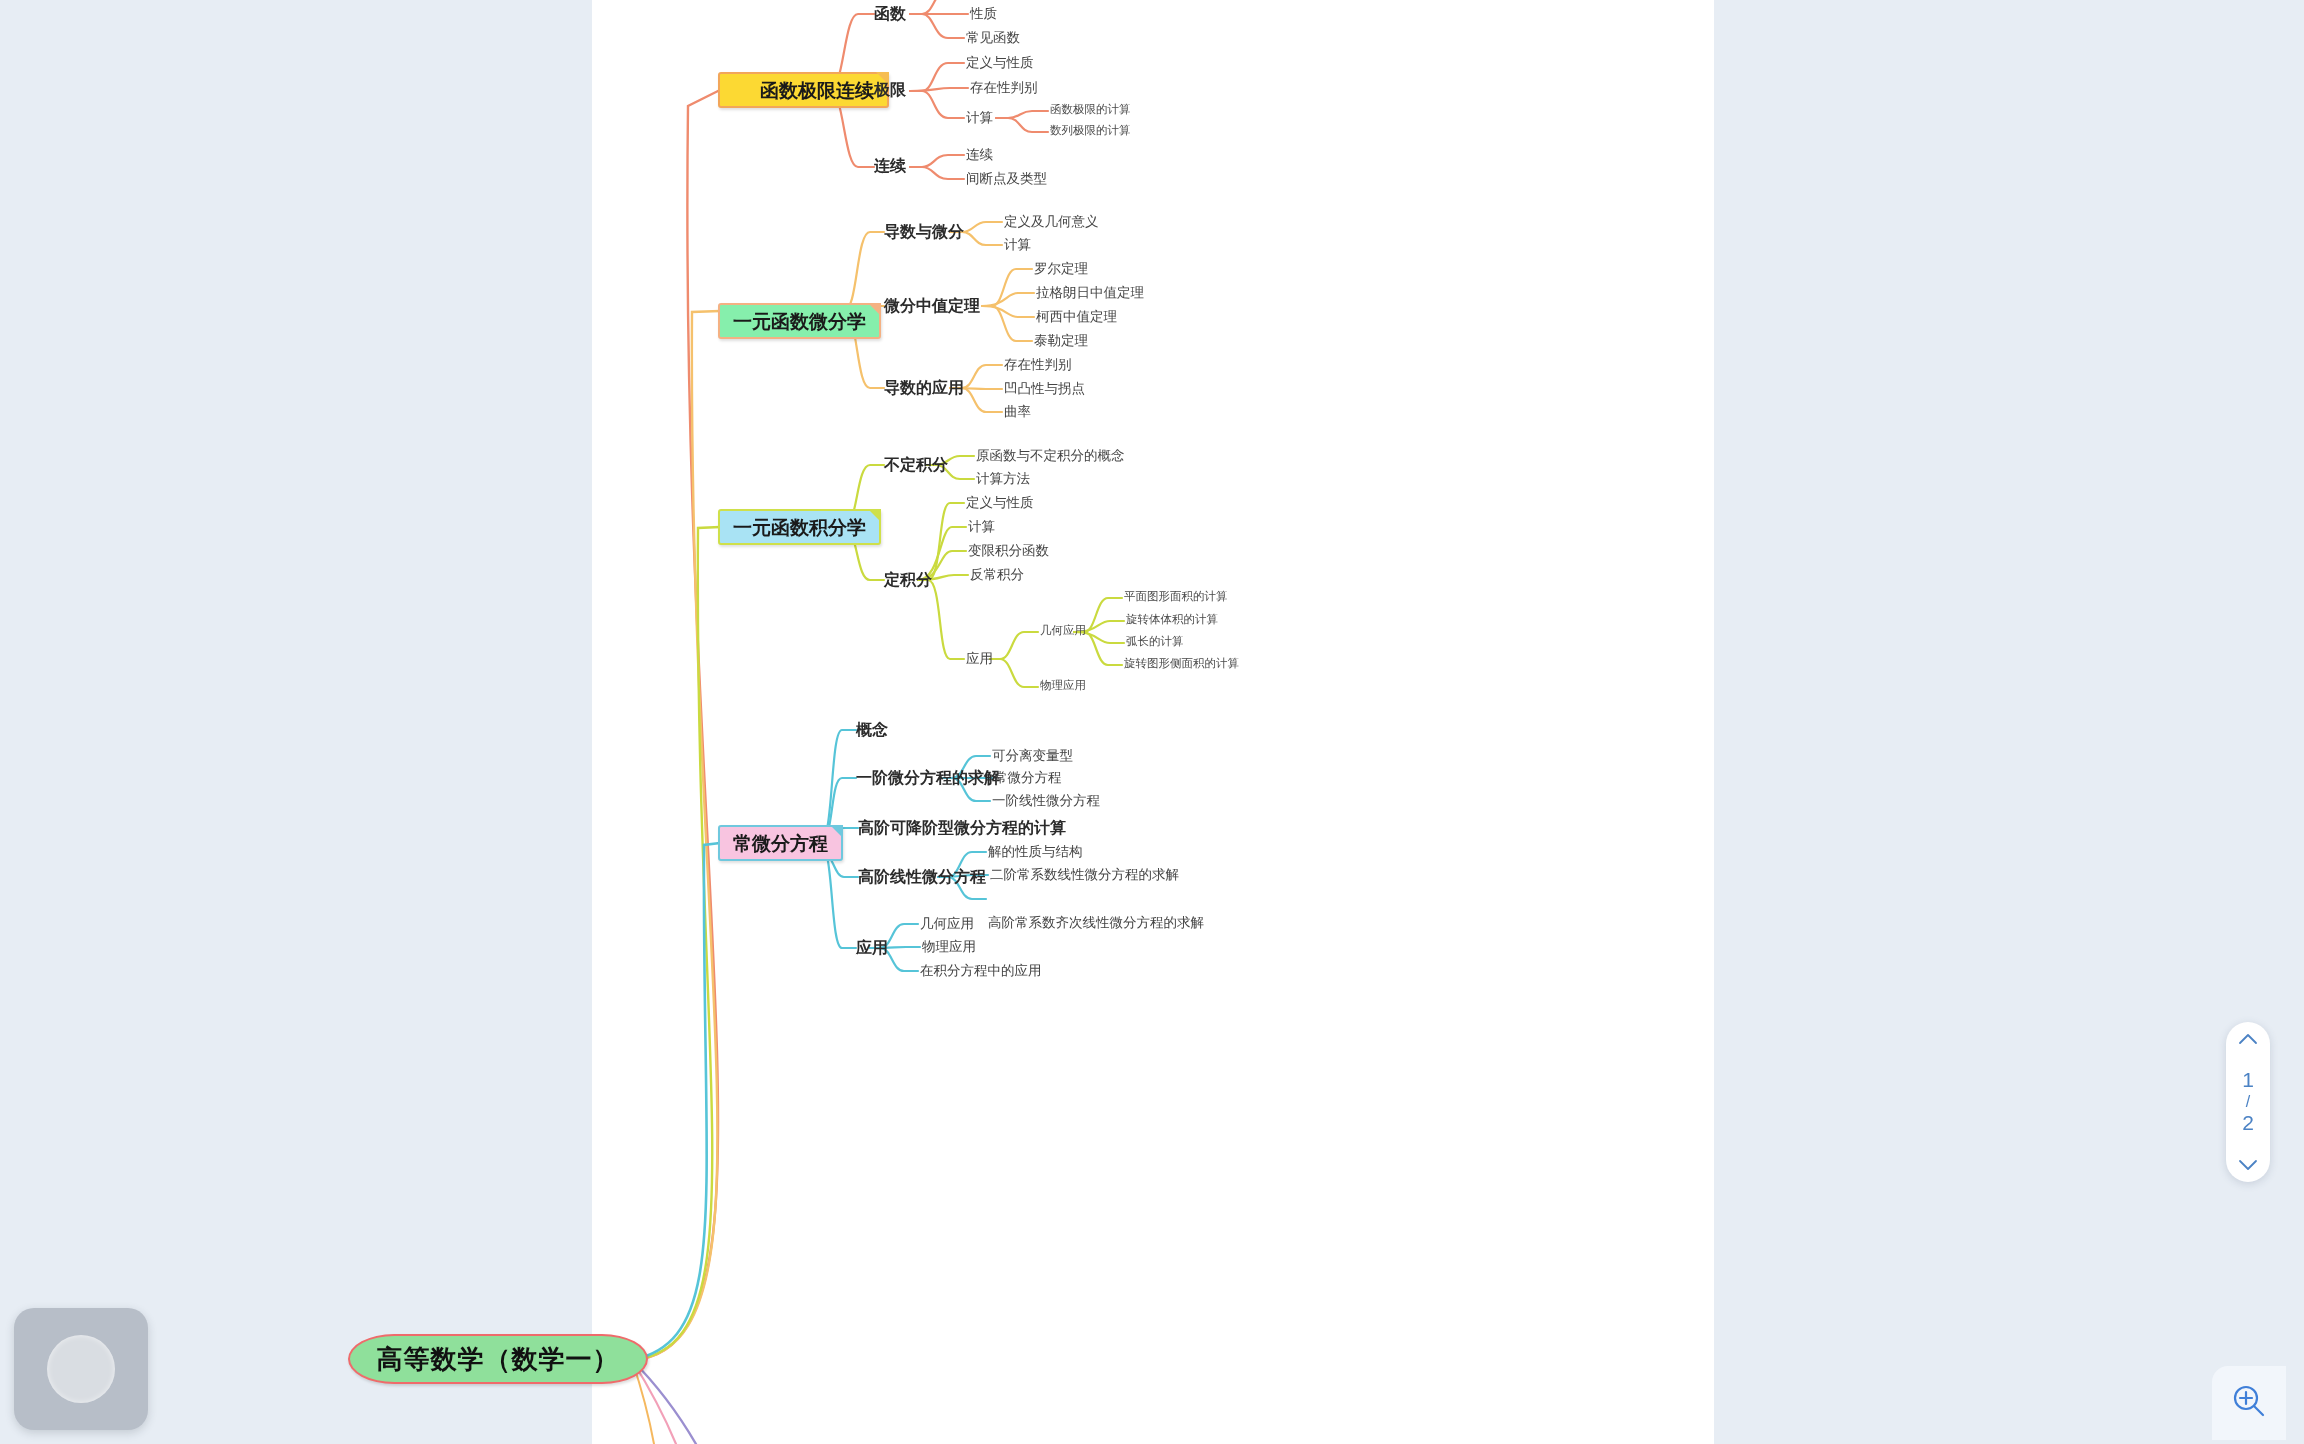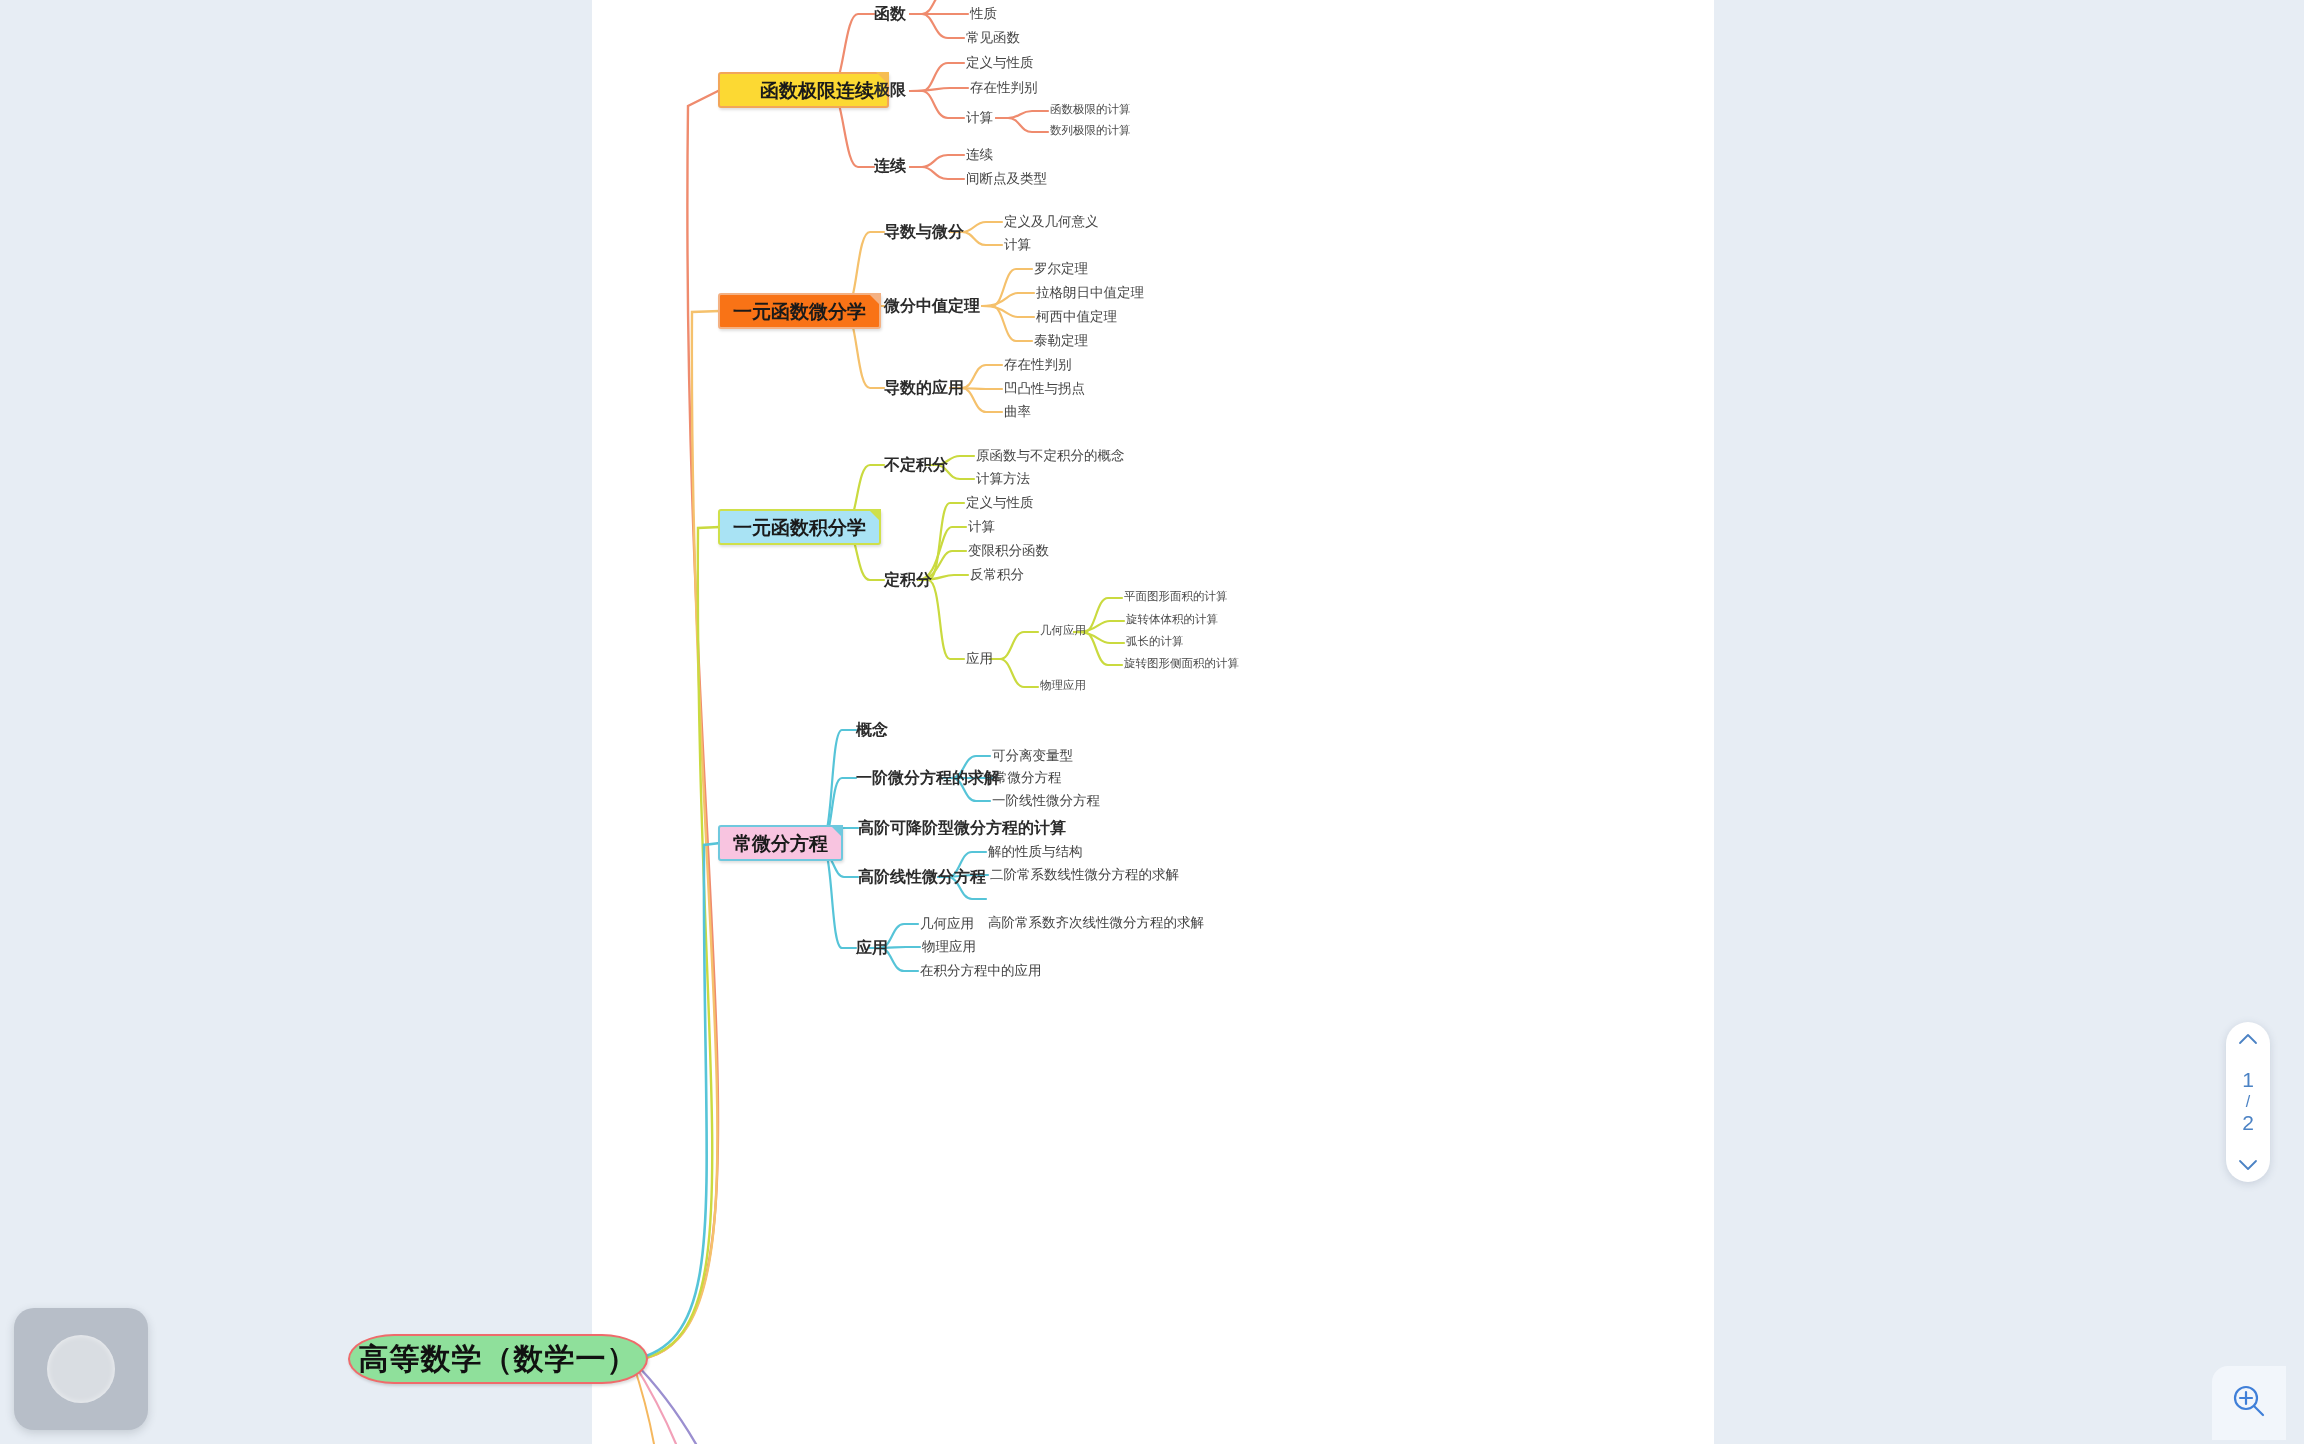--- a/index.html
+++ b/index.html
@@ -32,21 +32,21 @@
     line-height: 1;
   }
 
   
   .root-node {
     display: flex; align-items: center; justify-content: center;
     background: #8fe09b;
     border: 2.5px solid #ef6b6b;
     border-radius: 48px / 26px;
     color: #111111;
-    font-size: 30px;
+    font-size: 26px;
     font-weight: 700;
     letter-spacing: 1px;
     padding: 0 26px;
     height: 50px;
     box-shadow: 1px 2px 3px rgba(0,0,0,0.14);
   }
 
   
   .l1-node {
     display: flex; align-items: center; justify-content: center;
@@ -286,21 +286,21 @@
       <span>数列极限的计算</span>
     </div>
 
     <div class="node l3-node" style="left:374px; top:148px;">
       <span>连续</span>
     </div>
     <div class="node l3-node" style="left:374px; top:172px;">
       <span>间断点及类型</span>
     </div>
 
-    <div class="node l1-node" style="left:126px; top:293px; background:#f97316; border-color:#f4b183;">
+    <div class="node l1-node" style="left:126px; top:303px; background:#86efac; border-color:#f4b183;">
       <span class="fold" style="border-color: transparent #f4b183 transparent transparent;"></span>
       <span>一元函数微分学</span>
     </div>
 
     <div class="node l2-node" style="left:292px; top:224px;">
       <span>导数与微分</span>
     </div>
     <div class="node l2-node" style="left:292px; top:298px;">
       <span>微分中值定理</span>
     </div>

